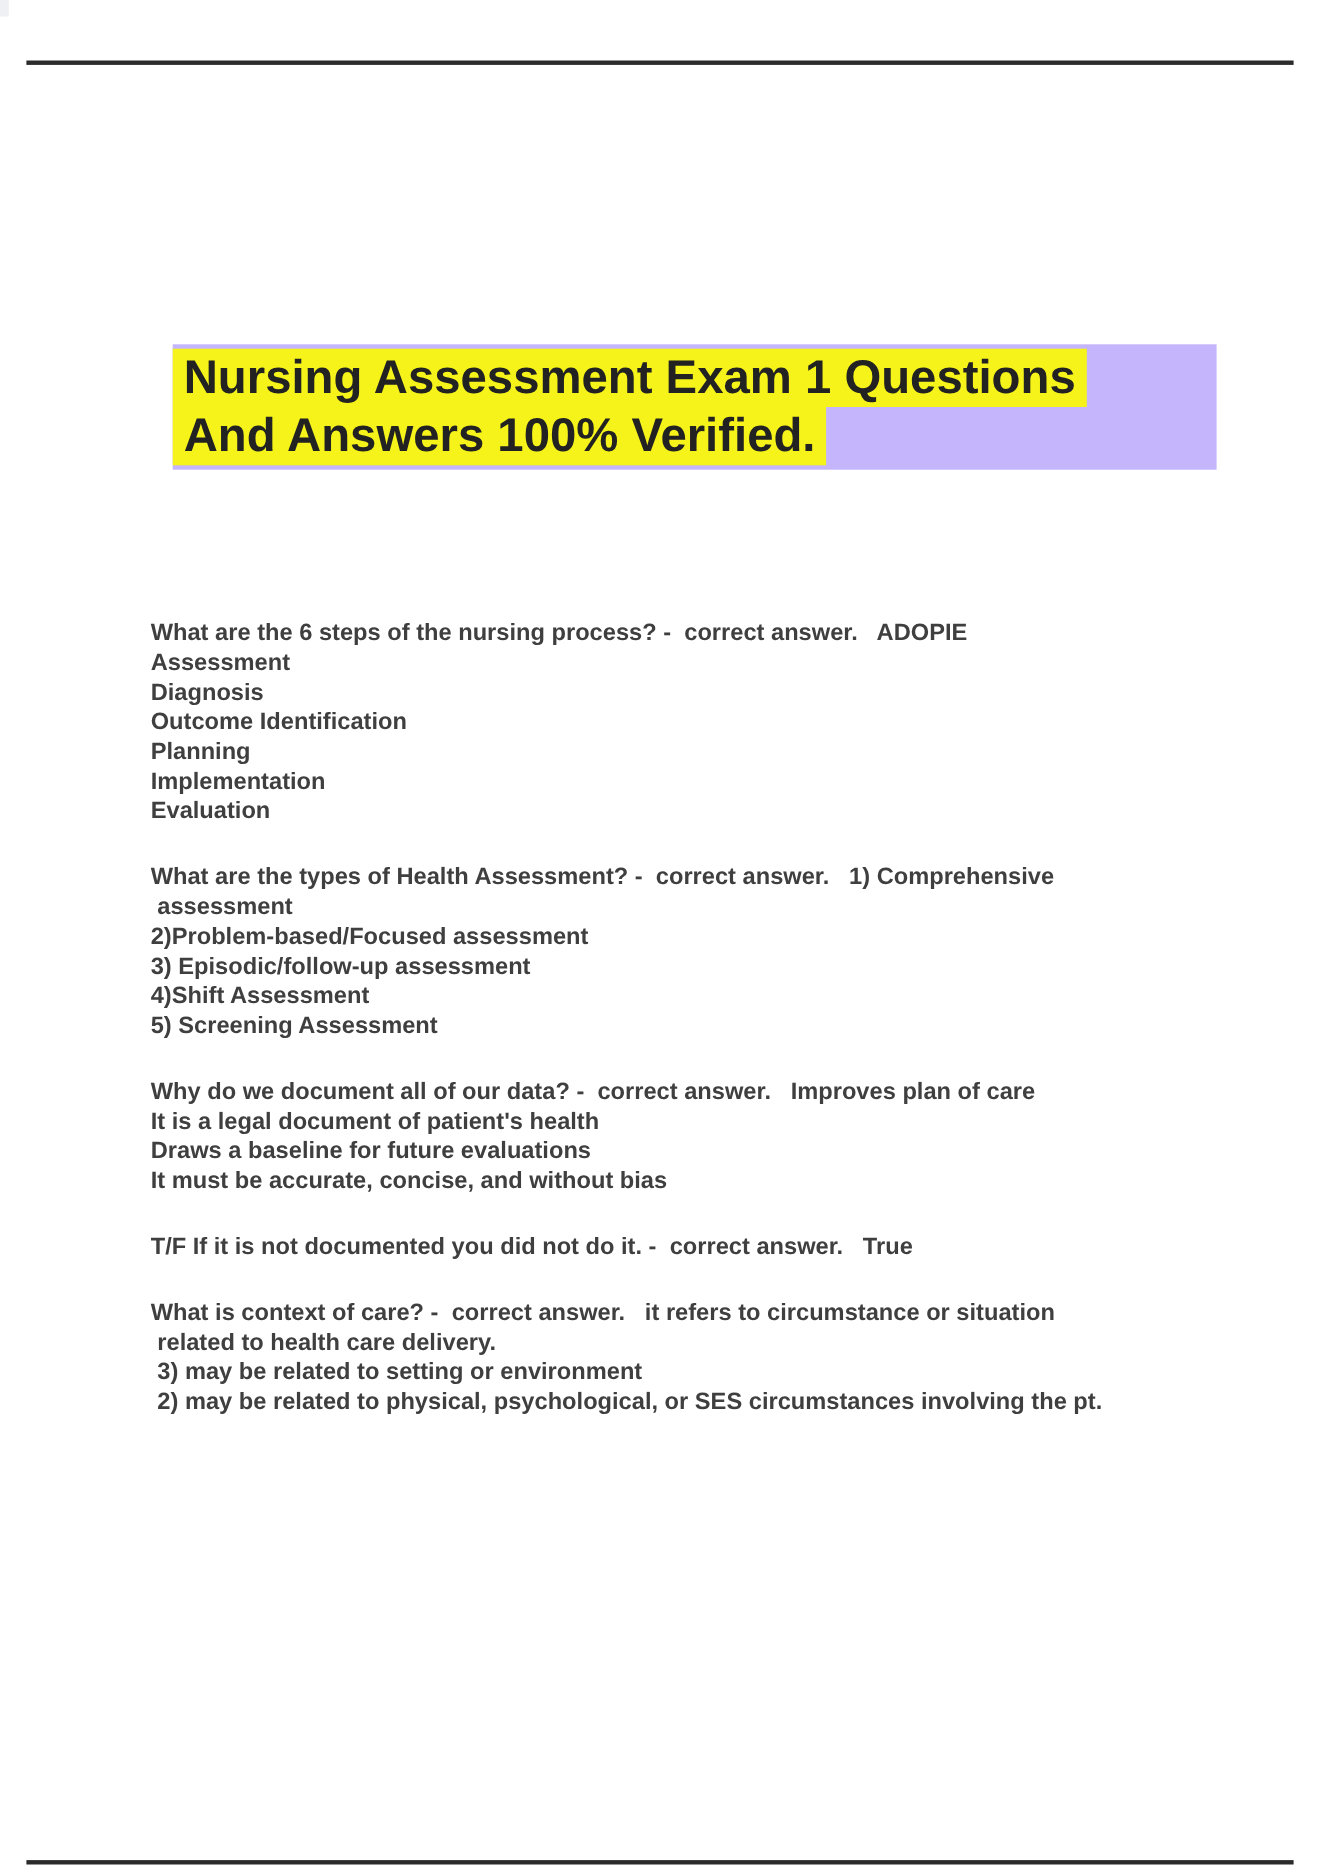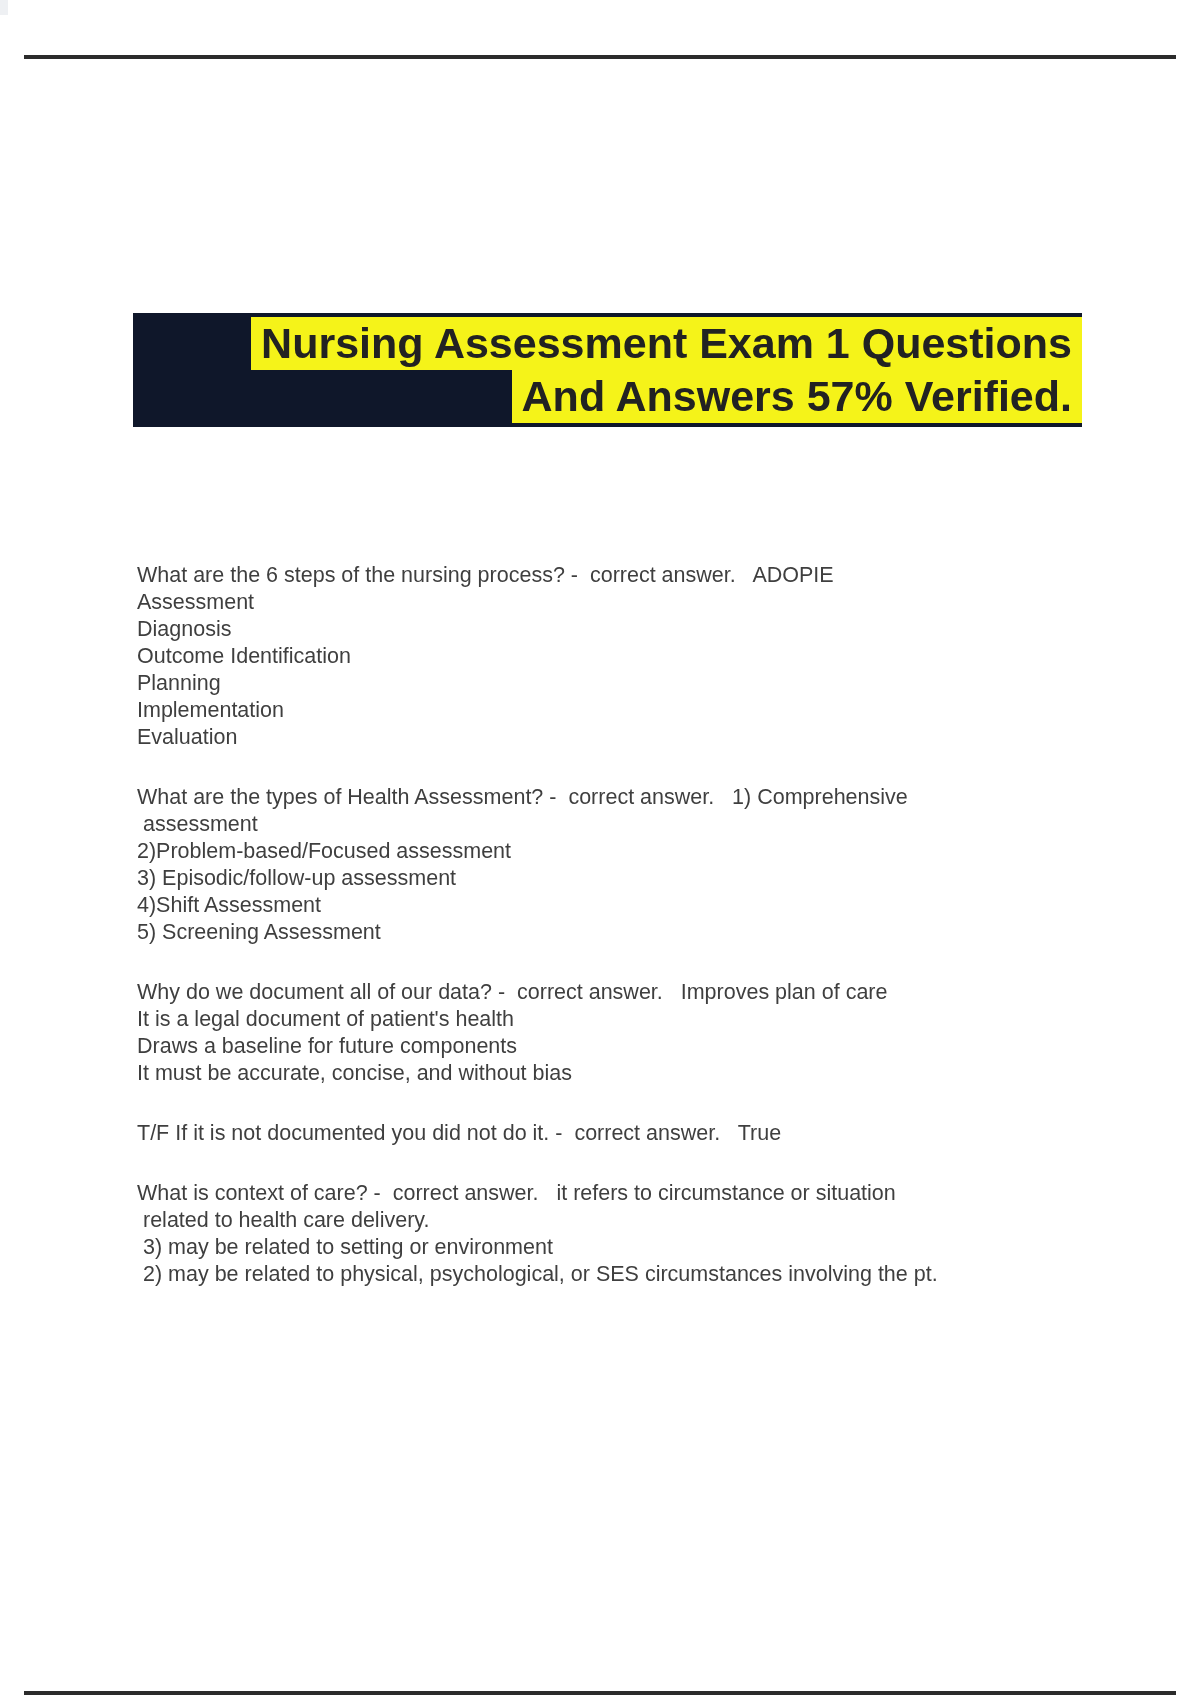--- a/index.html
+++ b/index.html
@@ -21,26 +21,26 @@
   .rule-top { top: 55px; }
   .rule-bottom { top: 1691px; }
   .corner-artifact {
     position: absolute;
     left: 0; top: 0;
     width: 8px; height: 15px;
     background: #eef0f3;
   }
   .title-band {
     position: absolute;
-    left: 133px;
+    left: 157px;
     top: 313px;
     width: 949px;
     padding: 4px 0;
-    background: #0f172a;
-    text-align: right;
+    background: #c4b5fd;
+    text-align: left;
   }
   .title-line {
     font-size: 43px;
     line-height: 53px;
     font-weight: bold;
     color: #222222;
     letter-spacing: 0px;
     white-space: nowrap;
   }
   .hl {
@@ -53,53 +53,54 @@
     left: 137px;
     top: 562px;
     width: 940px;
     font-size: 21.5px;
     line-height: 27px;
     color: #3f3f3f;
   }
   .para {
     margin: 0 0 33px 0;
     white-space: pre-wrap;
+    font-weight: bold;
   }
 </style>
 </head>
 <body>
 
 <div class="page">
 
   <div class="corner-artifact"></div>
 
   <div class="rule rule-top"></div>
 
   <div class="title-band">
     <div class="title-line"><span class="hl">Nursing Assessment Exam 1 Questions</span></div>
-    <div class="title-line"><span class="hl">And Answers 57% Verified.</span></div>
+    <div class="title-line"><span class="hl">And Answers 100% Verified.</span></div>
   </div>
 
   <div class="doc-body">
     <p class="para">What are the 6 steps of the nursing process? -  correct answer.   ADOPIE
 Assessment
 Diagnosis
 Outcome Identification
 Planning
 Implementation
 Evaluation</p>
     <p class="para">What are the types of Health Assessment? -  correct answer.   1) Comprehensive
  assessment
 2)Problem-based/Focused assessment
 3) Episodic/follow-up assessment
 4)Shift Assessment
 5) Screening Assessment</p>
     <p class="para">Why do we document all of our data? -  correct answer.   Improves plan of care
 It is a legal document of patient's health
-Draws a baseline for future components
+Draws a baseline for future evaluations
 It must be accurate, concise, and without bias</p>
     <p class="para">T/F If it is not documented you did not do it. -  correct answer.   True</p>
     <p class="para">What is context of care? -  correct answer.   it refers to circumstance or situation
  related to health care delivery.
  3) may be related to setting or environment
  2) may be related to physical, psychological, or SES circumstances involving the pt.</p>
   </div>
 
   <div class="rule rule-bottom"></div>
 

